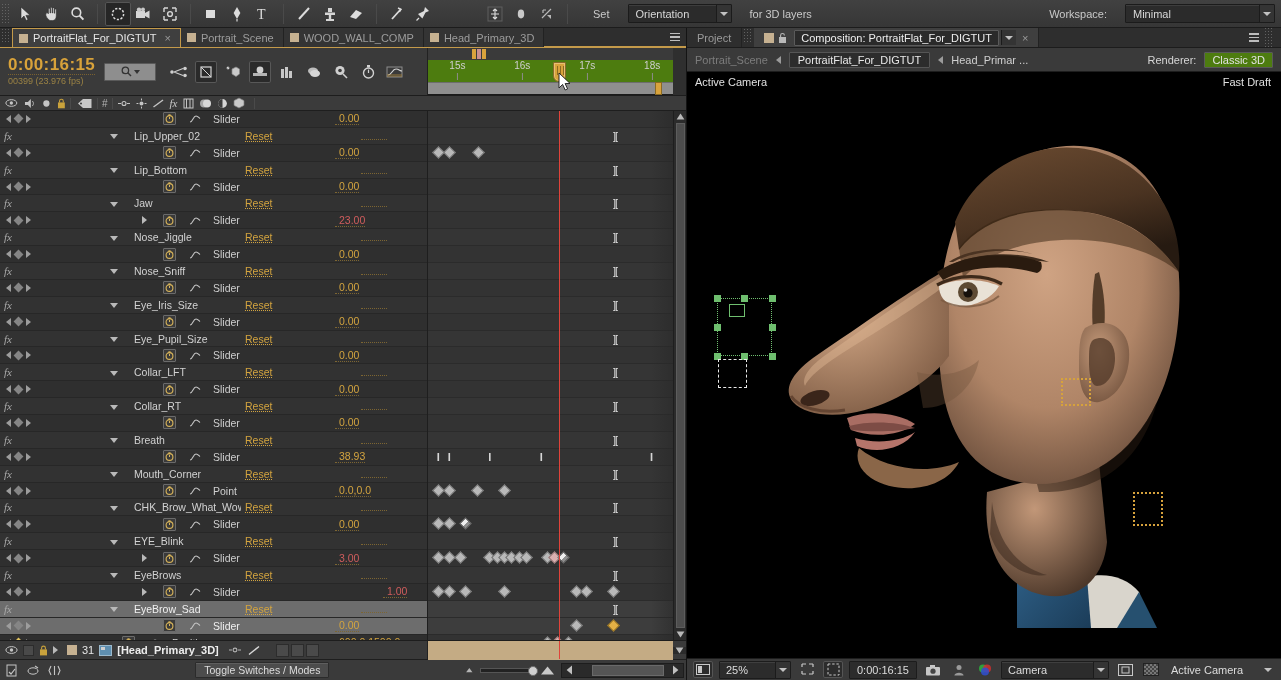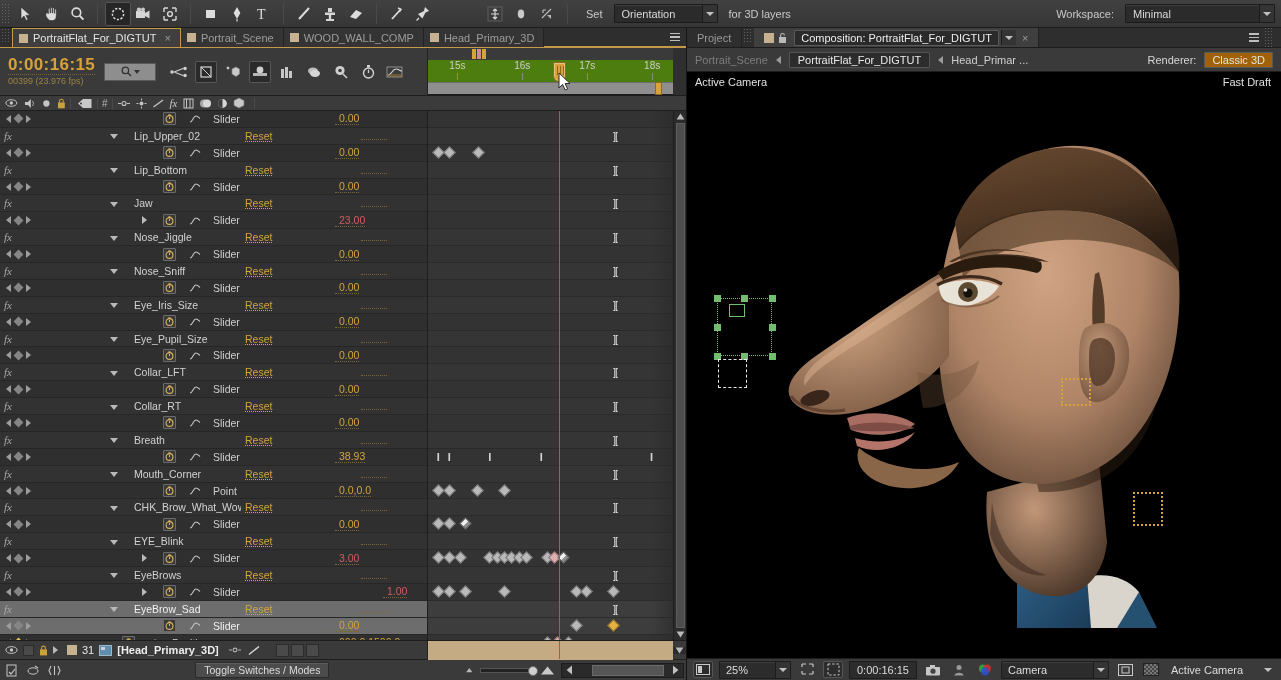--- a/index.html
+++ b/index.html
@@ -20,21 +20,21 @@
     background:linear-gradient(#414141,#363636);
   }
   .grip{ width:9px; height:22px; margin:0 2px 0 1px;
     background-image:radial-gradient(#6a6a6a 0.8px, transparent 1px);
     background-size:3px 3px; opacity:.85;}
   .tb-sep{ width:1px; height:20px; background:#2a2a2a; margin:0 7px; border-right:1px solid #4a4a4a;}
   .tbtn{ width:26px; height:24px; display:flex; align-items:center; justify-content:center;
     color:#d2d2d2; border-radius:2px; position:relative;}
   .tbtn.on{ background:#262626; box-shadow:inset 0 0 0 1px #555; }
   .tbtn svg{ display:block; }
-  .tb-label{ color:#c9c9c9; margin:0 11px; white-space:nowrap;}
+  .tb-label{ color:#c9c9c9; margin:0 18px; white-space:nowrap;}
   .dropdown{
     height:19px; background:#2b2b2b; border:1px solid #1b1b1b;
     box-shadow:inset 0 1px 0 #3d3d3d; display:flex; align-items:center;
     border-radius:1px; color:#d8d8d8; padding:0 0 0 7px; min-width:92px;
     justify-content:space-between;
   }
   .dropdown .dval{ padding-right:6px; font-size:11px;}
   .dd-arrow{ width:15px; height:17px; border-left:1px solid #1b1b1b;
     display:flex; align-items:center; justify-content:center; background:#343434;}
   .dd-arrow i{ border-left:4px solid transparent; border-right:4px solid transparent;
@@ -200,21 +200,21 @@
   .hamb{ display:flex; flex-direction:column; gap:2px;}
   .hamb span{ width:10px; height:1.5px; background:#bdbdbd; display:block;}
 
   .compbar{ height:24px; background:#3a3a3a; display:flex; align-items:center; gap:8px;
     padding:0 8px; font-size:11px; flex:0 0 24px; border-bottom:1px solid #1d1d1d;}
   .crumb{ color:#7c7c7c;}
   .crumb.cur{ color:#e8e8e8; background:#2c2c2c; border:1px solid #555; padding:1px 8px; border-radius:1px;}
   .crumb.link{ color:#cfcfcf;}
   .cl-ar{ border-top:4px solid transparent; border-bottom:4px solid transparent;
     border-right:5px solid #9b9b9b;}
-  .rendbtn{ background:#a16207; border:1px solid #5a5a5a; padding:1px 7px; color:#e2e2e2; border-radius:1px;}
+  .rendbtn{ background:#4d7c0f; border:1px solid #5a5a5a; padding:1px 7px; color:#e2e2e2; border-radius:1px;}
 
   .viewer{ flex:1; background:#000; position:relative; overflow:hidden;}
   .vlabel{ position:absolute; top:4px; font-size:11px; color:#e0e0e0;}
   .selbox{ position:absolute; border:1px dotted #6fbf6f;}
   .handle{ position:absolute; width:7px; height:7px; background:#6fbf6f;}
   .dashbox{ position:absolute; border:1px dashed #e9e9e9;}
   .anchorbox{ position:absolute; border:1px solid #6fbf6f; }
   .obox{ position:absolute; border:2px dotted #d6a23c;}
 
   .vfoot{ height:22px; background:#3a3a3a; display:flex; align-items:center; gap:6px;

